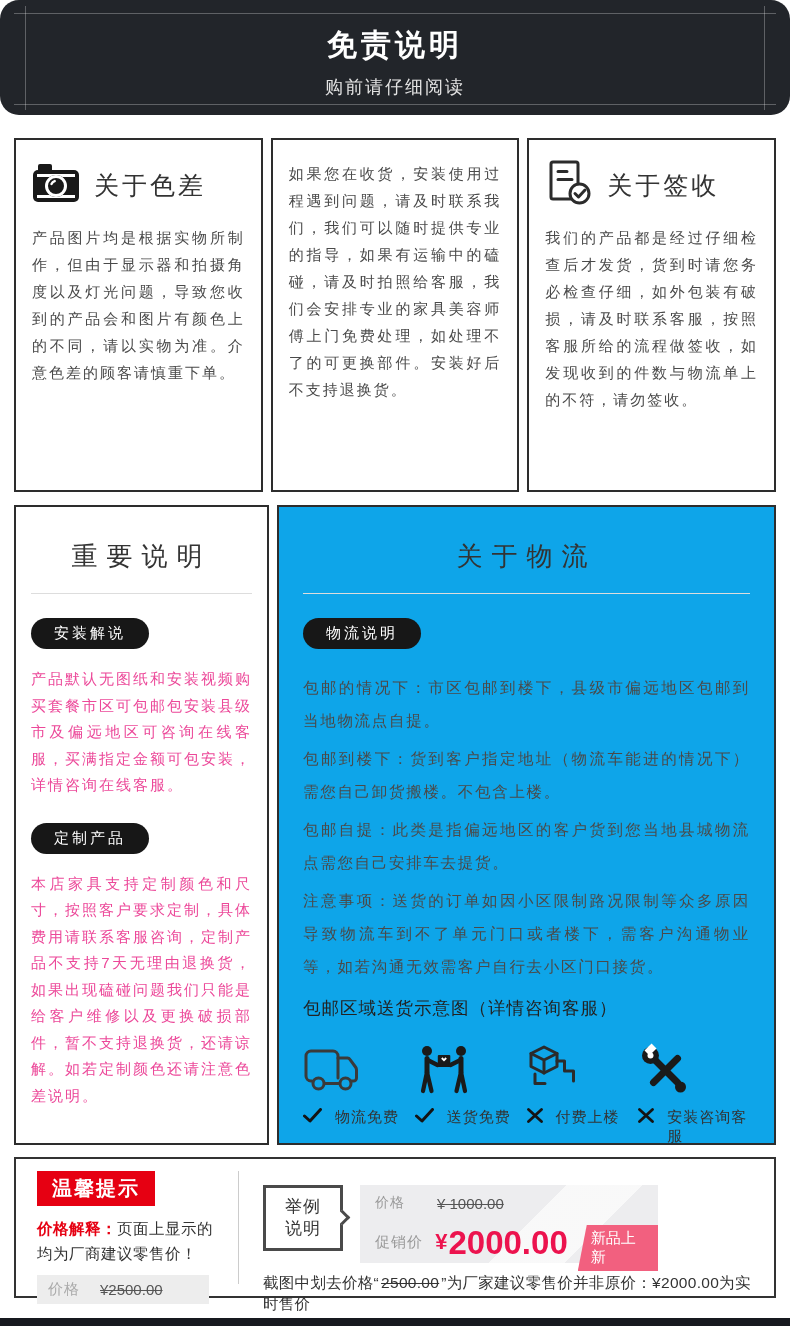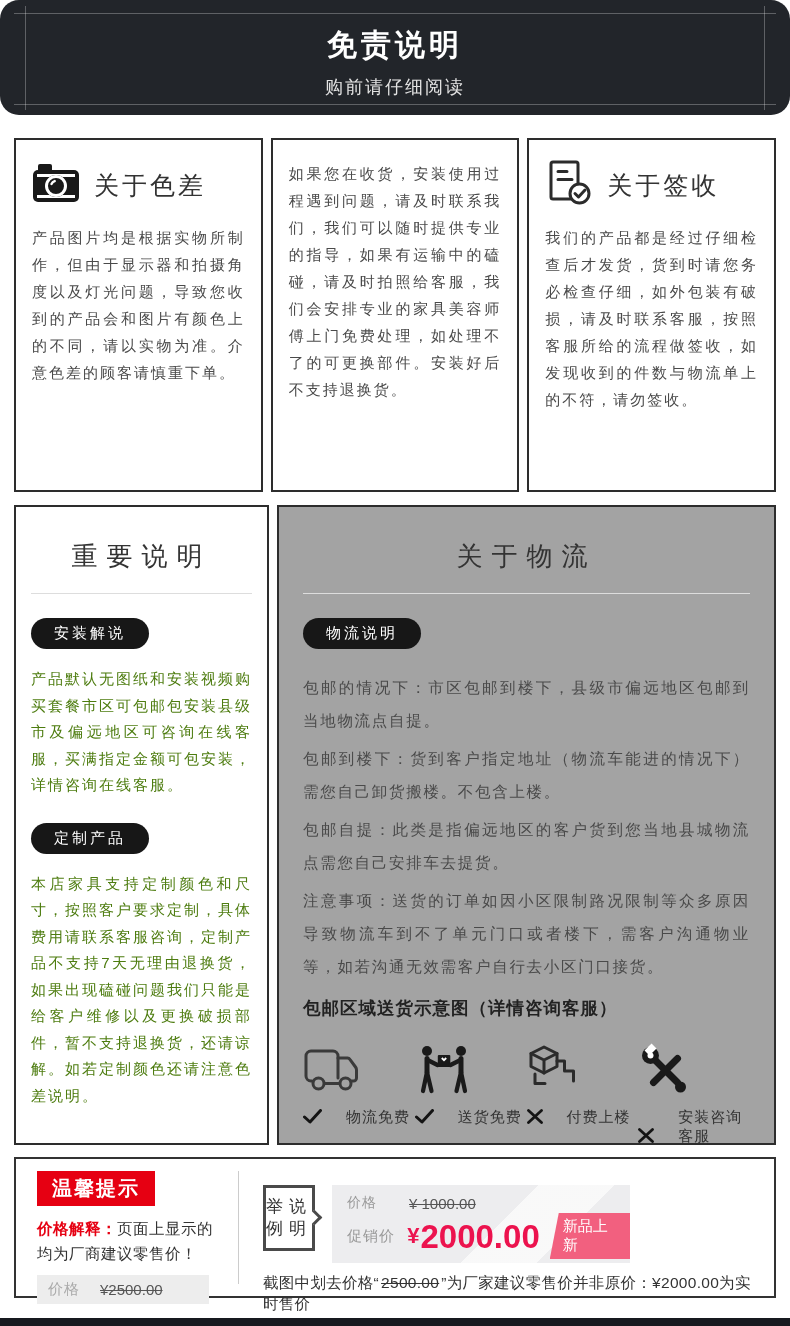--- a/index.html
+++ b/index.html
@@ -19,55 +19,55 @@
   
   .row1 { display:flex; gap:8px; margin:23px 14px 0; }
   .card { flex:1; height:354px; border:2px solid #2d2d2d; background:#fff; padding:20px 16px 0; }
   .card-head { display:flex; align-items:center; gap:14px; margin-bottom:14px; min-height:50px; }
   .card-title { font-size:25px; color:#333; letter-spacing:3px; }
   .card-body { margin:0; font-size:15px; color:#4a4a4a; line-height:27px; letter-spacing:2px; text-align:justify; }
 
   
   .row2 { display:flex; gap:8px; margin:13px 14px 0; }
   .imp-box { flex:none; width:255px; height:640px; border:2px solid #2d2d2d; padding:22px 15px 0; background:#fff; }
-  .log-box { flex:1; height:640px; border:2px solid #2d2d2d; padding:22px 24px 0; background:#a3a3a3; }
+  .log-box { flex:1; height:640px; border:2px solid #2d2d2d; padding:22px 24px 0; background:#0ea5e9; }
   .box-title { text-align:center; font-size:26px; color:#333; letter-spacing:9px; margin:10px 0 0; font-weight:normal; }
   .box-divider { border:none; border-top:1px solid #ddd; margin:19px 0 24px; }
   .pill { display:inline-block; background:#171717; color:#fff; font-size:15px; letter-spacing:3px; padding:6px 23px; border-radius:20px; }
-  .imp-body { margin:17px 0 24px; font-size:15px; color:#4d7c0f; line-height:26.5px; letter-spacing:2px; text-align:justify; }
+  .imp-body { margin:17px 0 24px; font-size:15px; color:#ec4899; line-height:26.5px; letter-spacing:2px; text-align:justify; }
   .log-para { margin:0 0 5px; font-size:15.5px; color:#4a4a4a; line-height:33px; letter-spacing:1.7px; text-align:justify; }
-  .diagram-title { margin:13px 0 0; font-size:17.5px; font-weight:bold; color:#222; letter-spacing:1px; }
+  .diagram-title { margin:13px 0 0; font-size:17.5px; font-weight:normal; color:#222; letter-spacing:1px; }
   .diagram-row { display:flex; margin-top:20px; }
   .diagram-item { flex:1; }
   .diagram-icon { height:60px; display:flex; align-items:center; }
-  .diagram-label { display:flex; align-items:flex-end; gap:24px; margin-top:8px; font-size:15px; color:#333; letter-spacing:1px; }
+  .diagram-label { display:flex; align-items:flex-start; gap:13px; margin-top:8px; font-size:15px; color:#333; letter-spacing:1px; }
 
   
   .bottom-box { display:flex; margin:12px 14px 0; height:141px; border:2px solid #333; background:#fff; }
   .tips-left { flex:none; width:222px; padding:12px 0 0 21px; }
   .tips-badge { display:inline-block; background:#e60012; color:#fff; font-size:20px; font-weight:bold; letter-spacing:2px; padding:4px 15px; }
   .tips-explain { margin:10px 0 0; width:182px; font-size:15.5px; line-height:25px; color:#333; letter-spacing:.5px; }
   .tips-explain .red { color:#e60012; font-weight:bold; }
   .tips-pricebar { margin-top:9px; width:172px; height:29px; background:#ededed; display:flex; align-items:center; font-size:15px; }
   .tips-pricebar .lbl { color:#aaa; margin:0 20px 0 11px; letter-spacing:1px; }
   .tips-pricebar .val { color:#555; text-decoration:line-through; }
   .tips-divider { width:1px; background:#ccc; margin:12px 0; }
   .tips-right { flex:1; padding:26px 14px 0 24px; }
   .example-row { display:flex; align-items:flex-start; }
-  .callout { position:relative; flex:none; width:52px; height:66px; border:3px solid #4a4a4a; background:#fff; display:flex; flex-direction:row; justify-content:center; align-items:center; font-size:17px; color:#333; line-height:22px; letter-spacing:1px; }
+  .callout { position:relative; flex:none; width:80px; height:66px; border:3px solid #4a4a4a; background:#fff; display:flex; flex-direction:column; justify-content:center; align-items:center; font-size:17px; color:#333; line-height:22px; letter-spacing:1px; }
   .callout-arrow { position:absolute; right:-8px; top:24px; width:11px; height:11px; background:#fff; border-top:3px solid #4a4a4a; border-right:3px solid #4a4a4a; transform:rotate(45deg); }
   .panel { margin-left:17px; width:298px; height:78px; background:#ededef; background-image:linear-gradient(135deg, rgba(255,255,255,0) 55%, rgba(255,255,255,.65) 55%, rgba(255,255,255,.65) 75%, rgba(255,255,255,0) 75%); padding:9px 0 0 15px; }
   .panel-row1 { display:flex; align-items:center; font-size:14px; }
   .panel-row1 .lbl { color:#9a9a9a; width:62px; letter-spacing:1px; }
   .panel-row1 .old { color:#555; text-decoration:line-through; font-size:15px; }
   .panel-row2 { display:flex; align-items:center; margin-top:1px; }
   .panel-row2 .lbl { color:#9a9a9a; width:62px; font-size:15px; letter-spacing:1px; }
   .promo-currency { color:#ec134e; font-size:22px; font-weight:bold; margin-right:1px; }
   .promo-value { color:#ec134e; font-size:33px; font-weight:bold; line-height:1; }
-  .new-badge { margin-left:10px; background:#f2607f; color:#fff; font-size:15px; padding:4px 9px 4px 13px; clip-path:polygon(9px 0, 100% 0, 100% 100%, 0 100%); }
+  .new-badge { margin-left:10px; background:#f2607f; color:#fff; font-size:15px; padding:4px 9px 4px 13px; clip-path:polygon(9px 0, 100% 0, 100% 100%, 0 100%);margin-top:12px; }
   .tips-note { margin:10px 0 0; font-size:15.5px; color:#333; letter-spacing:.3px; }
   .tips-note .strike { text-decoration:line-through; padding:0 2px; }
 
   .footer-bar { position:absolute; left:0; right:0; bottom:0; height:8px; background:#17191f; }
 </style>
 </head>
 <body>
 
 <div class="page">
 

